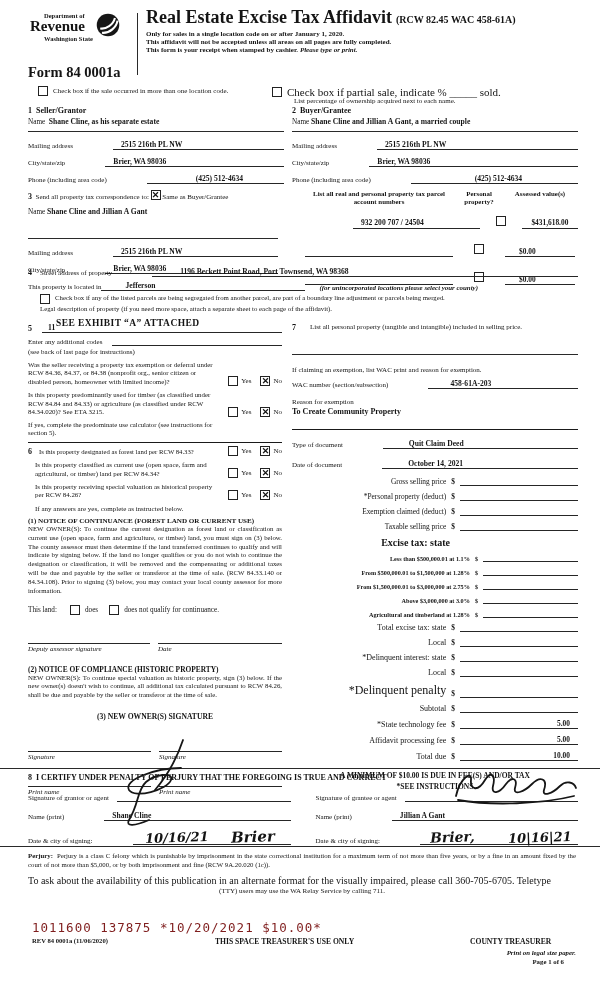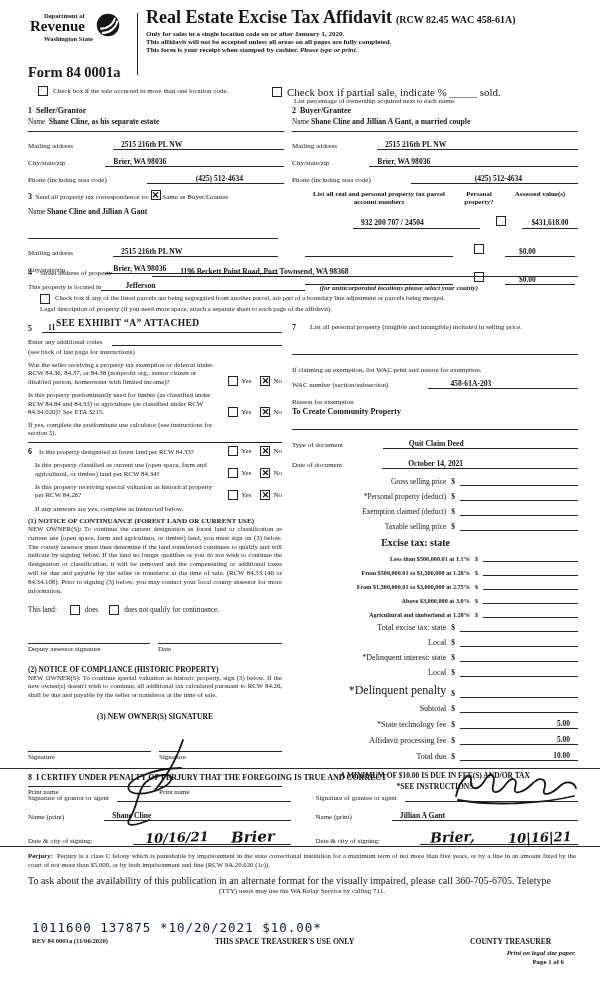--- a/index.html
+++ b/index.html
@@ -19,21 +19,21 @@
   .yn .cb{margin-left:6px;}
   .qrow{display:flex;align-items:flex-end;justify-content:space-between;margin-top:5px;}
   .qtext{font-size:6.9px;line-height:1.22;width:186px;}
   .mr{display:flex;align-items:flex-end;margin-bottom:6px;font-size:7.4px;}
   .ml{flex:1;text-align:right;padding-right:5px;}
   .ds{flex:none;padding-right:5px;font-weight:bold;}
   .mfill{flex:none;width:118px;border-bottom:1px solid #262626;text-align:right;font-weight:bold;min-height:9px;padding-right:8px;box-sizing:border-box;}
   .mr.small{font-size:6.2px;margin-bottom:5px;}
   .mr.small .mfill{width:95px;}
   .sig-line{border-bottom:1px solid #262626;height:12px;}
-  .pair{display:flex;gap:8px;}
+  .pair{display:flex;gap:8px;font-style:italic;}
   .pair .col{flex:1;}
   .pair .col div:last-child{font-size:7px;margin-top:1px;}
   .hand{font-family:"DejaVu Serif",serif;font-style:italic;font-weight:bold;font-size:13px;transform:rotate(-2deg);display:inline-block;white-space:nowrap;}
   .tiny{font-size:6.8px;line-height:1.3;}
   svg{display:block;}
 </style>
 </head>
 <body>
 
 <div class="page">
@@ -471,20 +471,20 @@
         </g>
       </svg>
   </div>
 
   <div class="abs" style="left:28px;top:852px;width:548px;">
     <div class="tiny" style="text-align:justify;"><span class="b">Perjury:</span>&nbsp;&nbsp;<span>Perjury is a class C felony which is punishable by imprisonment in the state correctional institution for a maximum term of not more than five years, or by a fine in an amount fixed by the court of not more than $5,000, or by both imprisonment and fine (RCW 9A.20.020 (1c)).</span></div>
     <div style="font-size:10px;margin-top:5px;">To ask about the availability of this publication in an alternate format for the visually impaired, please call 360-705-6705. Teletype</div>
     <div style="font-size:7px;text-align:center;margin-top:1px;">(TTY) users may use the WA Relay Service by calling 711.</div>
   </div>
 
-  <div class="abs" style="left:32px;top:920px;font-family:'DejaVu Sans Mono',monospace;font-size:12.5px;letter-spacing:1px;color:#0f172a;"><span>1011600  137875  *10/20/2021  $10.00*</span></div>
+  <div class="abs" style="left:32px;top:920px;font-family:'DejaVu Sans Mono',monospace;font-size:12.5px;letter-spacing:1px;color:#7f1d1d;"><span>1011600  137875  *10/20/2021  $10.00*</span></div>
   <div class="abs b" style="left:32px;top:937px;font-size:6.6px;">REV 84 0001a (11/06/2020)</div>
   <div class="abs b" style="left:215px;top:937px;font-size:7.6px;">THIS SPACE TREASURER'S USE ONLY</div>
   <div class="abs b" style="left:470px;top:937px;font-size:7.6px;">COUNTY TREASURER</div>
   <div class="abs b i" style="right:24px;top:949px;font-size:6.8px;text-align:right;">Print on legal size paper.</div>
   <div class="abs b" style="right:36px;top:958px;font-size:6.8px;text-align:right;">Page 1 of 6</div>
 
 </div>
 
 </body></html>

